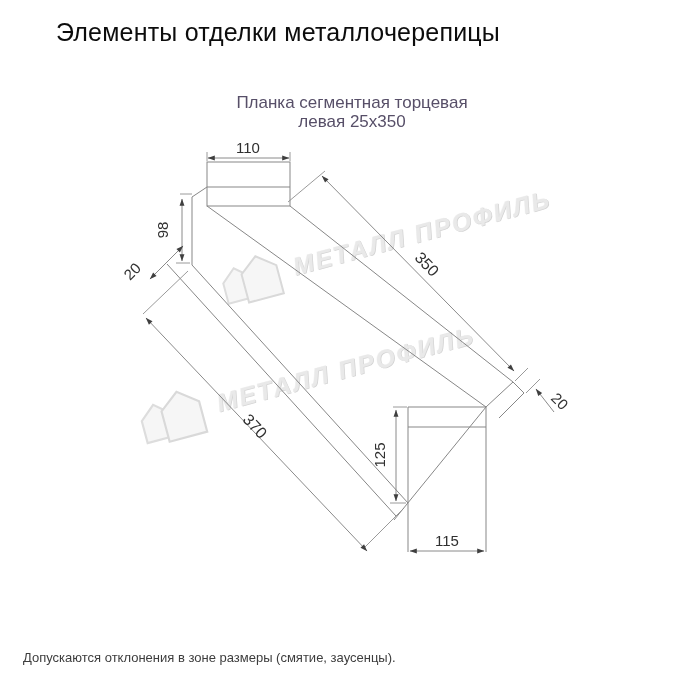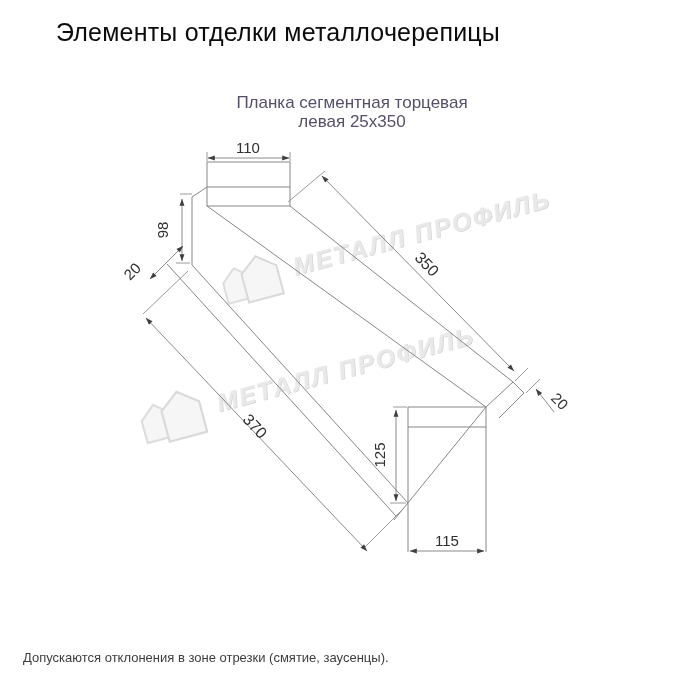--- a/index.html
+++ b/index.html
@@ -116,14 +116,14 @@
   <text class="dim-label" x="168" y="230" text-anchor="middle" transform="rotate(-90 168 230)">98</text>
   <text class="dim-label" x="136" y="275" text-anchor="middle" transform="rotate(-45 136 275)">20</text>
   <text class="dim-label-lg" x="423" y="268" text-anchor="middle" transform="rotate(45.5 423 268)">350</text>
   <text class="dim-label-lg" x="251" y="430" text-anchor="middle" transform="rotate(46.5 251 430)">370</text>
   <text class="dim-label" x="556" y="405" text-anchor="middle" transform="rotate(45 556 405)">20</text>
   <text class="dim-label" x="385" y="455" text-anchor="middle" transform="rotate(-90 385 455)">125</text>
   <text class="dim-label" x="447" y="546" text-anchor="middle">115</text>
 </svg>
 
 <div class="footer">
-  <div>Допускаются отклонения в зоне отрезки (смятие, заусенцы).</div>
+  <div>Допускаются отклонения в зоне размеры (смятие, заусенцы).</div>
 </div>
 
 </body></html>

